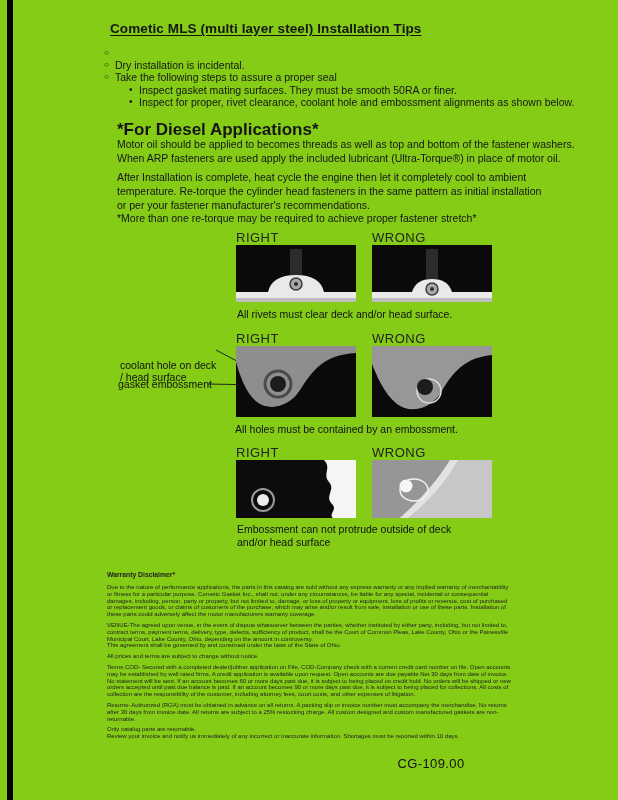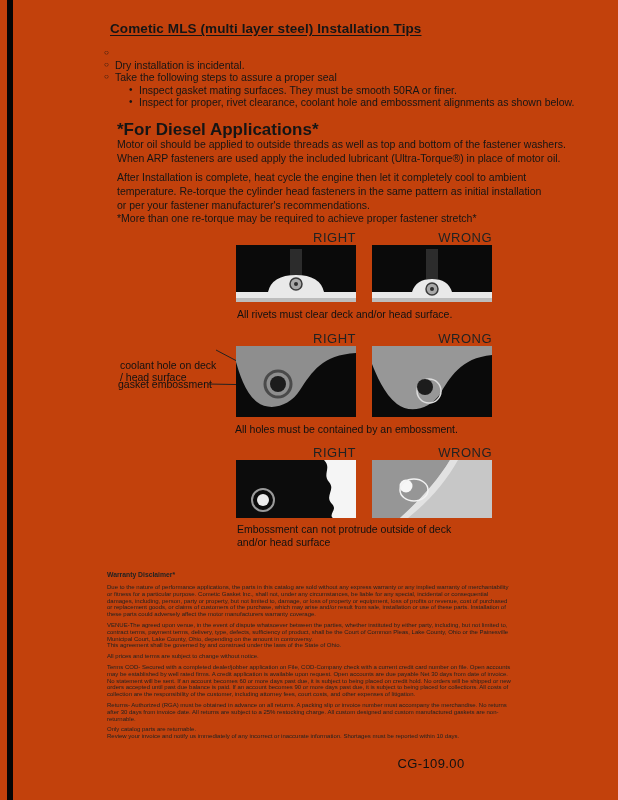--- a/index.html
+++ b/index.html
@@ -1,18 +1,18 @@
 <!DOCTYPE html>
 <html><head>
 <meta charset="utf-8">
 <style>
   * { margin:0; padding:0; box-sizing:border-box; }
   html,body { background:#ffffff; }
   .page {
-    position:relative; width:618px; height:800px; background:#c2410c;
+    position:relative; width:618px; height:800px; background:#84cc16;
     font-family:"Liberation Sans","DejaVu Sans",sans-serif; color:#151515; overflow:hidden;
   }
   .edge-strip { position:absolute; left:7px; top:0; width:6px; height:800px; background:#050505; }
 
   .title {
     position:absolute; left:110px; top:21px;
     font-size:13.5px; font-weight:bold; text-decoration:underline; text-underline-offset:2px;
     letter-spacing:0.1px;
   }
 
@@ -22,21 +22,21 @@
   .bullet-row.sub { padding-left:25px; }
   .bullet-row.sub .bmark { font-size:10px; width:10px; }
 
   .diesel-heading { position:absolute; left:117px; top:120px; font-size:17px; font-weight:bold; }
   .para { position:absolute; left:117px; width:460px; font-size:10.5px; line-height:14px; white-space:pre-line; }
   .p1 { top:137px; }
   .p2 { top:170px; }
   .p3 { top:211px; }
 
   .diagrams { position:absolute; left:0; top:227px; width:618px; height:340px; }
-  .col-label { position:absolute; width:120px; text-align:right; font-size:13px; color:#222; letter-spacing:0.5px; }
+  .col-label { position:absolute; width:120px; text-align:left; font-size:13px; color:#222; letter-spacing:0.5px; }
   .fig { position:absolute; width:120px; overflow:hidden; }
   .fig svg { display:block; width:100%; height:100%; }
   .caption { position:absolute; font-size:10.5px; line-height:12.5px; color:#111; }
   .callout { position:absolute; font-size:10.5px; line-height:12px; color:#111; }
   .callout-lines { position:absolute; left:0; top:0; pointer-events:none; }
 
   .disclaimer { position:absolute; left:107px; top:571px; width:407px; color:#222; }
   .disclaimer .dheading { font-size:6.8px; font-weight:bold; margin-bottom:6px; }
   .disclaimer .fine { font-size:6px; line-height:6.8px; margin-bottom:4px; white-space:pre-line; }
 
@@ -66,21 +66,21 @@
       <span class="bmark">•</span>
       <span class="btext">Inspect gasket mating surfaces.  They must be smooth 50RA or finer.</span>
     </div>
     <div class="bullet-row sub">
       <span class="bmark">•</span>
       <span class="btext">Inspect for proper, rivet clearance, coolant hole and embossment alignments as shown below.</span>
     </div>
   </div>
 
   <div class="diesel-heading">*For Diesel Applications*</div>
-  <div class="para p1">Motor oil should be applied to outside threads as well as top and bottom of the fastener washers.
+  <div class="para p1">Motor oil should be applied to becomes threads as well as top and bottom of the fastener washers.
 When ARP fasteners are used apply the included lubricant (Ultra-Torque®) in place of motor oil.</div>
   <div class="para p2">After Installation is complete, heat cycle the engine then let it completely cool to ambient
 temperature. Re-torque the cylinder head fasteners in the same pattern as initial installation
 or per your fastener manufacturer's recommendations.</div>
   <div class="para p3">*More than one re-torque may be required to achieve proper fastener stretch*</div>
 
   <div class="diagrams">
 
     <div class="col-label" style="left:236px; top:3px;">RIGHT</div>
     <div class="col-label" style="left:372px; top:3px;">WRONG</div>

